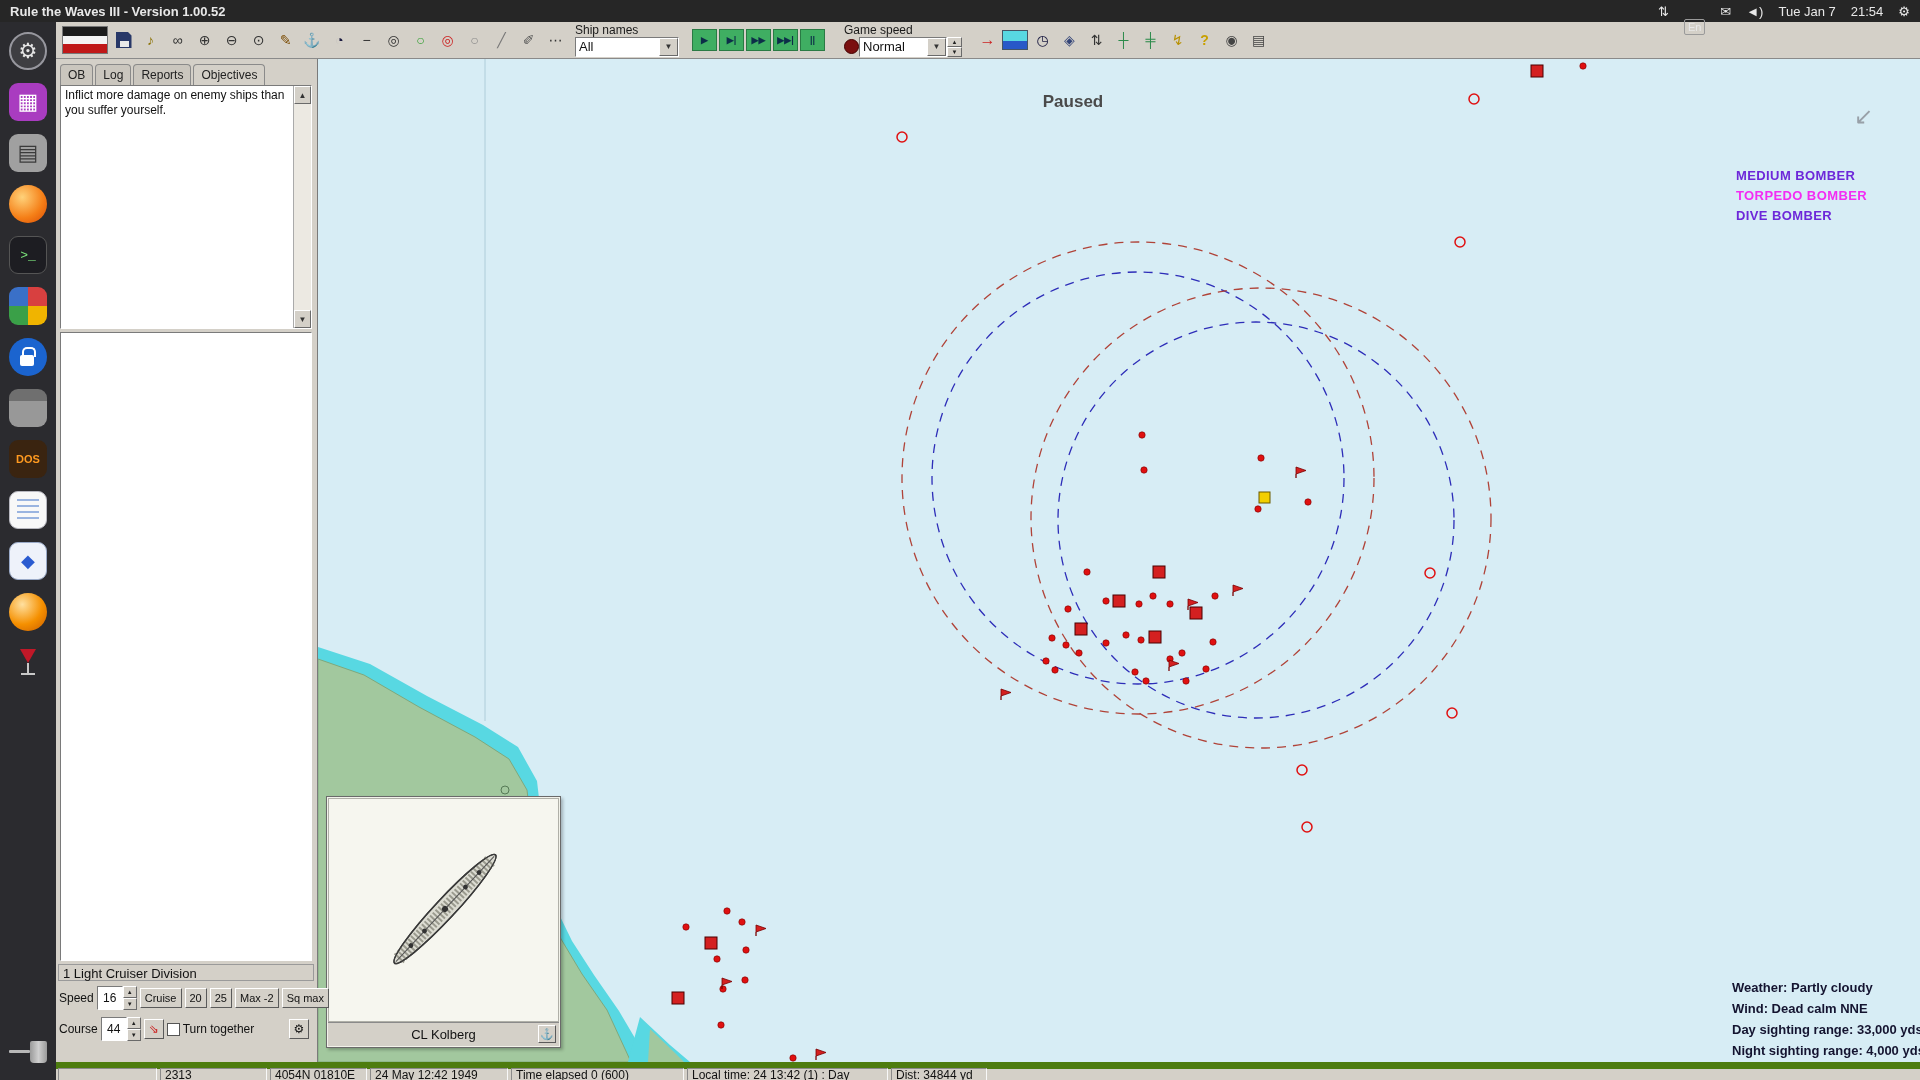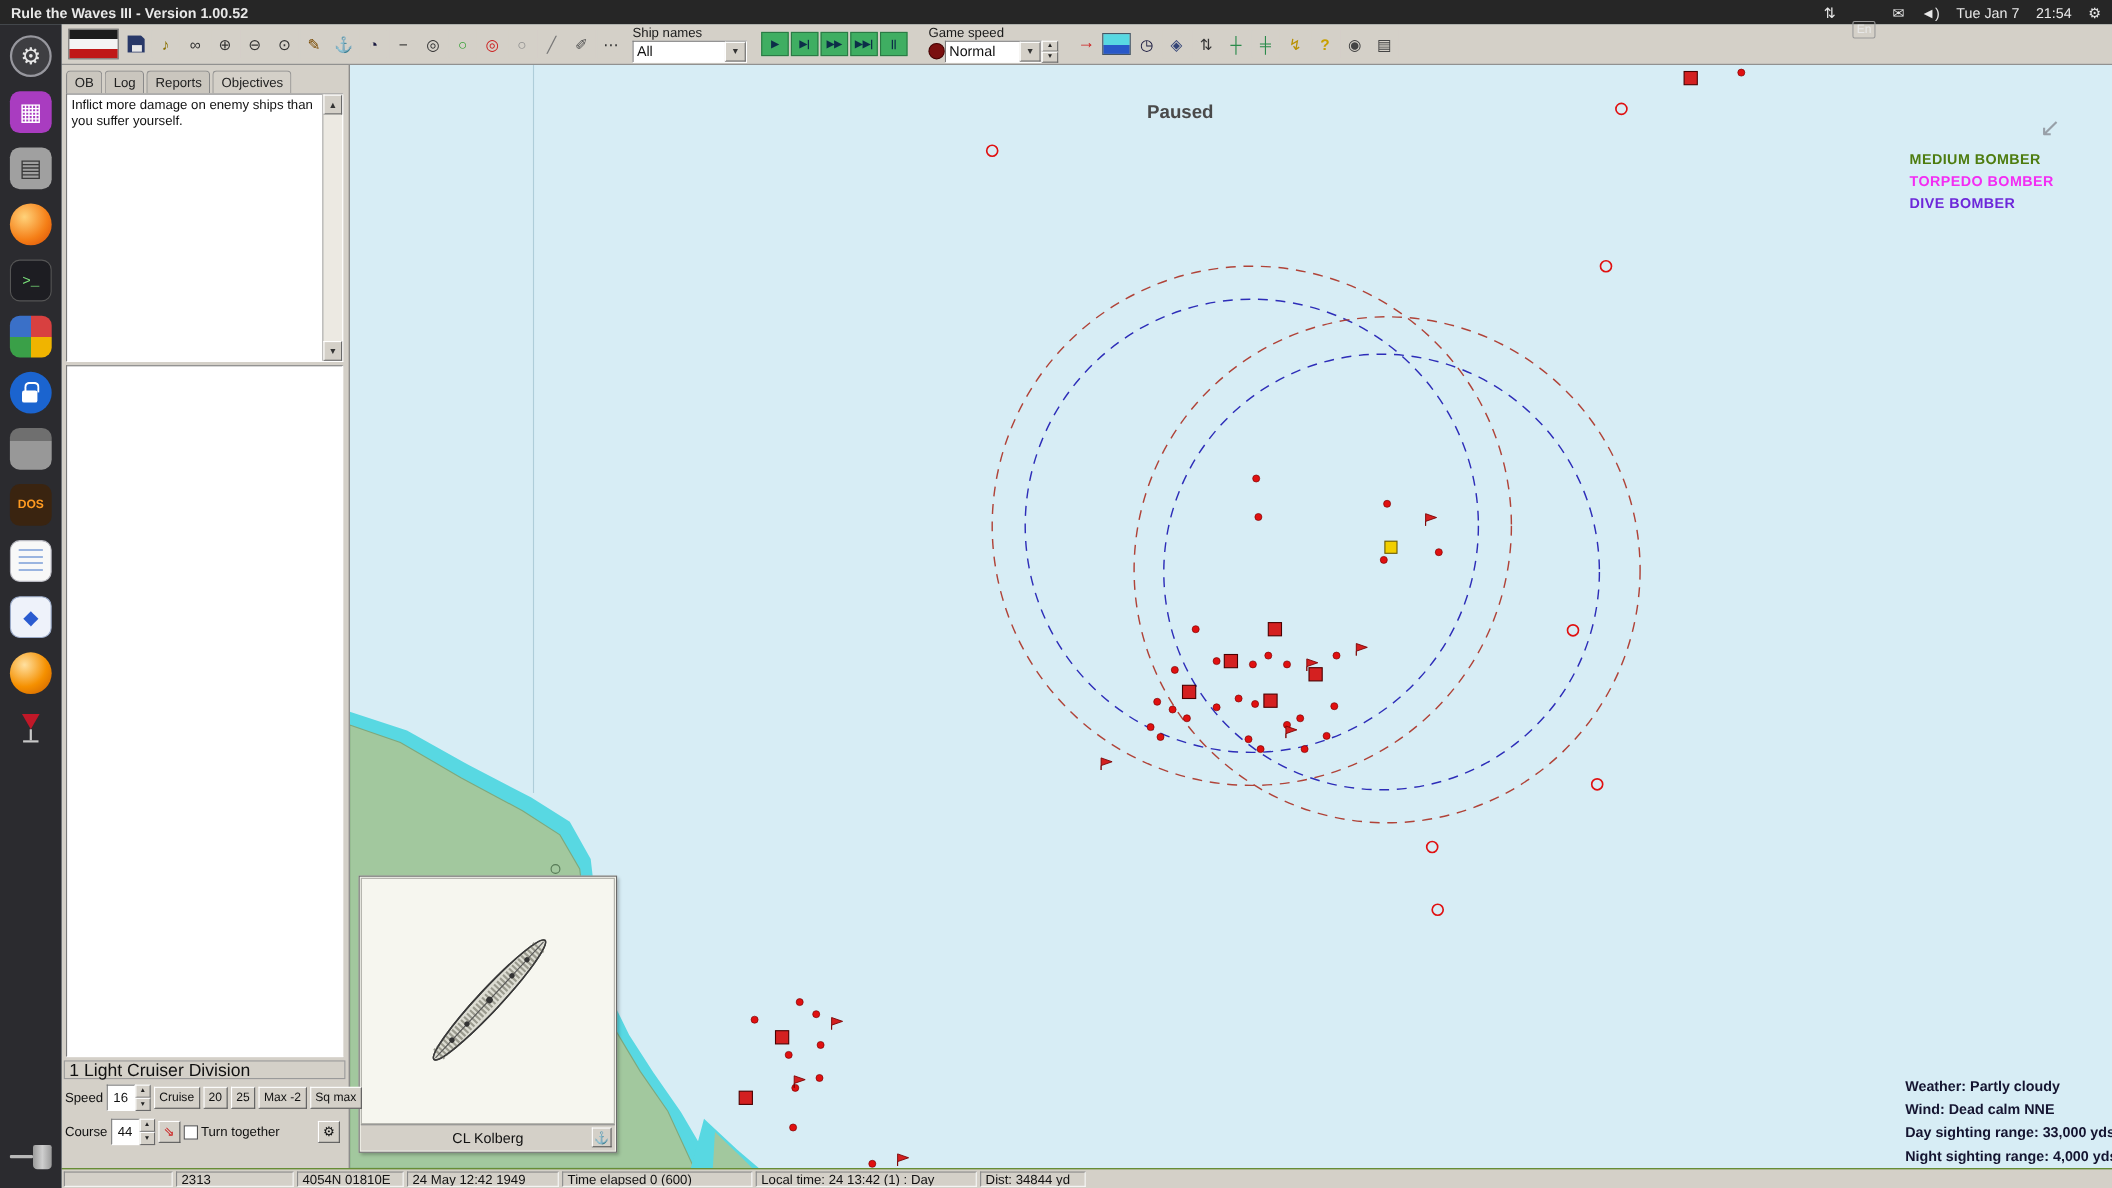--- a/index.html
+++ b/index.html
@@ -83,21 +83,21 @@
   .objbox{position:absolute;left:4px;top:26px;width:252px;height:244px;background:#fff;
           border:1px solid;border-color:#7a7a7a #fff #fff #7a7a7a;box-sizing:border-box;}
   .objtext{font-size:12px;padding:2px 4px;width:222px;line-height:1.25;color:#111;}
   .vscroll{position:absolute;top:0;right:0;bottom:0;width:17px;background:#ece9e2;border-left:1px solid #aaa;
            display:flex;flex-direction:column;}
   .sb-btn{height:16px;background:#d4d0c8;border:1px solid;border-color:#fff #6a6a6a #6a6a6a #fff;
           font-size:8px;color:#333;display:flex;align-items:center;justify-content:center;}
   .sb-track{flex:1;}
   .listbox{position:absolute;left:4px;top:273px;width:252px;height:629px;background:#fff;
            border:1px solid;border-color:#7a7a7a #fff #fff #7a7a7a;box-sizing:border-box;}
-  .divname{position:absolute;left:2px;top:905px;width:256px;height:17px;font-size:16px;line-height:15px;
+  .divname{position:absolute;left:2px;top:905px;width:256px;height:17px;font-size:13px;line-height:15px;
            padding:1px 4px;background:#d4d0c8;border:1px solid #9a9a9a;box-sizing:border-box;color:#111;}
   .ctl-row{position:absolute;left:3px;width:256px;display:flex;align-items:center;gap:3px;font-size:12px;}
   .row-speed{top:927px;}
   .row-course{top:958px;}
   .lbl{color:#111;white-space:nowrap;}
   .spin{display:flex;height:24px;}
   .spin-val{width:24px;background:#fff;border:1px solid;border-color:#7a7a7a #fff #fff #7a7a7a;
             font-size:12px;display:flex;align-items:center;justify-content:center;color:#111;}
   .spin-btns{display:flex;flex-direction:column;width:14px;}
   .spin-btns i{flex:1;font-style:normal;font-size:6px;background:#d4d0c8;border:1px solid;
@@ -122,21 +122,21 @@
   
   .inset{position:absolute;left:8px;top:737px;width:235px;height:252px;background:#f2f2ea;
          border:1px solid #6a6a6a;box-shadow:2px 2px 3px rgba(0,0,0,.25);box-sizing:border-box;}
   .inset-view{position:absolute;left:1px;right:1px;top:1px;bottom:25px;background:#f6f6ef;border:1px solid #b0b0a8;}
   .inset-bar{position:absolute;left:1px;right:1px;bottom:1px;height:23px;background:#d4d0c8;border-top:1px solid #8a8a8a;
              display:flex;align-items:center;justify-content:center;font-size:13px;color:#111;}
   .inset-anchor{position:absolute;right:3px;top:2px;width:18px;height:18px;font-size:11px;padding:0;
                 background:#d4d0c8;border:1px solid;border-color:#fff #5a5a5a #5a5a5a #fff;}
 
   
-  .statusbar{position:absolute;left:56px;right:0;bottom:0;height:18px;background:#d4d0c8;border-top:1px solid #4d7c0f;
+  .statusbar{position:absolute;left:56px;right:0;bottom:0;height:18px;background:#d4d0c8;border-top:7px solid #4d7c0f;
              display:flex;align-items:center;padding-left:2px;box-sizing:border-box;z-index:30;}
   .sb-cell{height:14px;font-size:12px;line-height:13px;padding:0 4px;margin-right:3px;border:1px solid;
            border-color:#8a8a8a #f8f8f8 #f8f8f8 #8a8a8a;color:#111;overflow:hidden;white-space:nowrap;box-sizing:border-box;}
 </style>
 </head>
 <body>
 
 <div class="sysbar">
   <div class="sys-title">Rule the Waves III - Version 1.00.52</div>
   <div class="sys-tray">
@@ -388,21 +388,21 @@
       <circle cx="1142" cy="183" r="5" fill="none" stroke="#e01010" stroke-width="1.5"></circle>
       <circle cx="1112" cy="514" r="5" fill="none" stroke="#e01010" stroke-width="1.5"></circle>
       <circle cx="1134" cy="654" r="5" fill="none" stroke="#e01010" stroke-width="1.5"></circle>
       <circle cx="984" cy="711" r="5" fill="none" stroke="#e01010" stroke-width="1.5"></circle>
       <circle cx="989" cy="768" r="5" fill="none" stroke="#e01010" stroke-width="1.5"></circle>
     </svg>
   <div class="paused">Paused</div>
   <div class="legend">
     <div class="legend-arrow">↙</div>
     <div id="legend-items">
-        <div class="legend-line" style="color: #4d7c0f;">MEDIUM BOMBER</div>
+        <div class="legend-line" style="color: #6d28d9; margin-top: 31px;">MEDIUM BOMBER</div>
         <div class="legend-line" style="color: rgb(243, 44, 243);">TORPEDO BOMBER</div>
         <div class="legend-line" style="color: #6d28d9;">DIVE BOMBER</div>
       </div>
   </div>
   <div class="weather" id="weather">
       <div class="weather-line">Weather: Partly cloudy</div>
       <div class="weather-line">Wind: Dead calm  NNE</div>
       <div class="weather-line">Day sighting range: 33,000 yds</div>
       <div class="weather-line">Night sighting range: 4,000 yds</div>
     </div>

